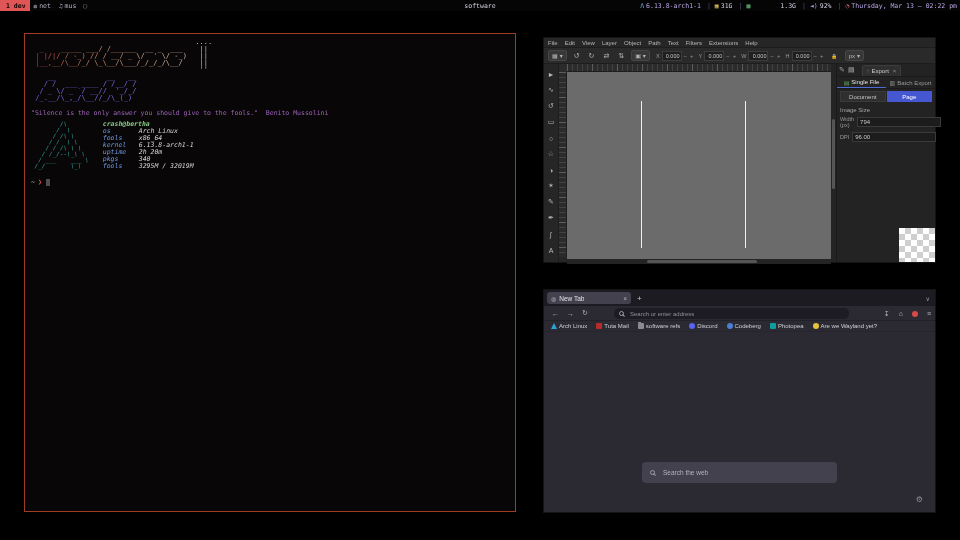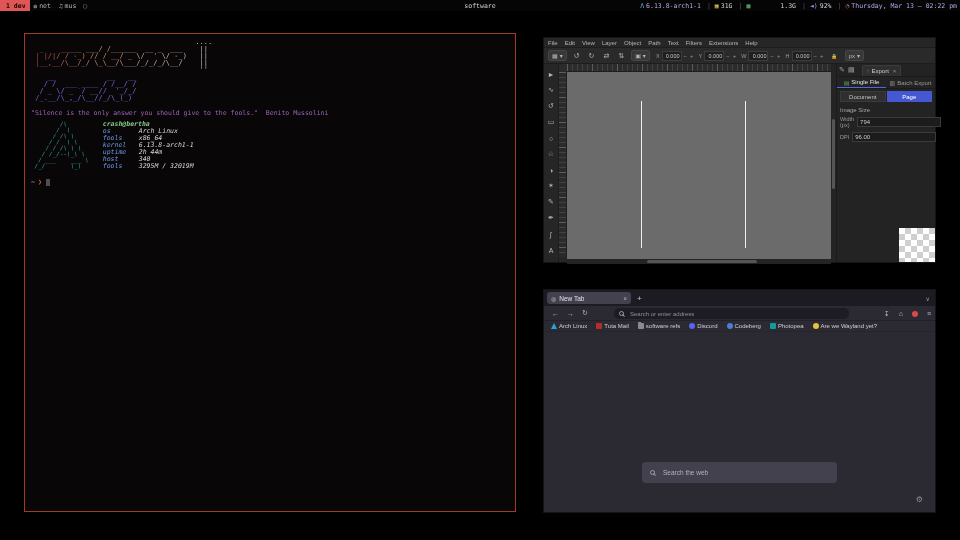--- a/index.html
+++ b/index.html
@@ -189,25 +189,25 @@
               <span>x86_64</span>
             </div>
 
             <div class="frow">
               <span class="flabel">kernel</span>
               <span>6.13.8-arch1-1</span>
             </div>
 
             <div class="frow">
               <span class="flabel">uptime</span>
-              <span>2h 44m</span>
-            </div>
-
-            <div class="frow">
-              <span class="flabel">host</span>
+              <span>2h 20m</span>
+            </div>
+
+            <div class="frow">
+              <span class="flabel">pkgs</span>
               <span>340</span>
             </div>
 
             <div class="frow">
               <span class="flabel">fools</span>
               <span>3295M / 32019M</span>
             </div>
           </div>
       </div>
     </div>

